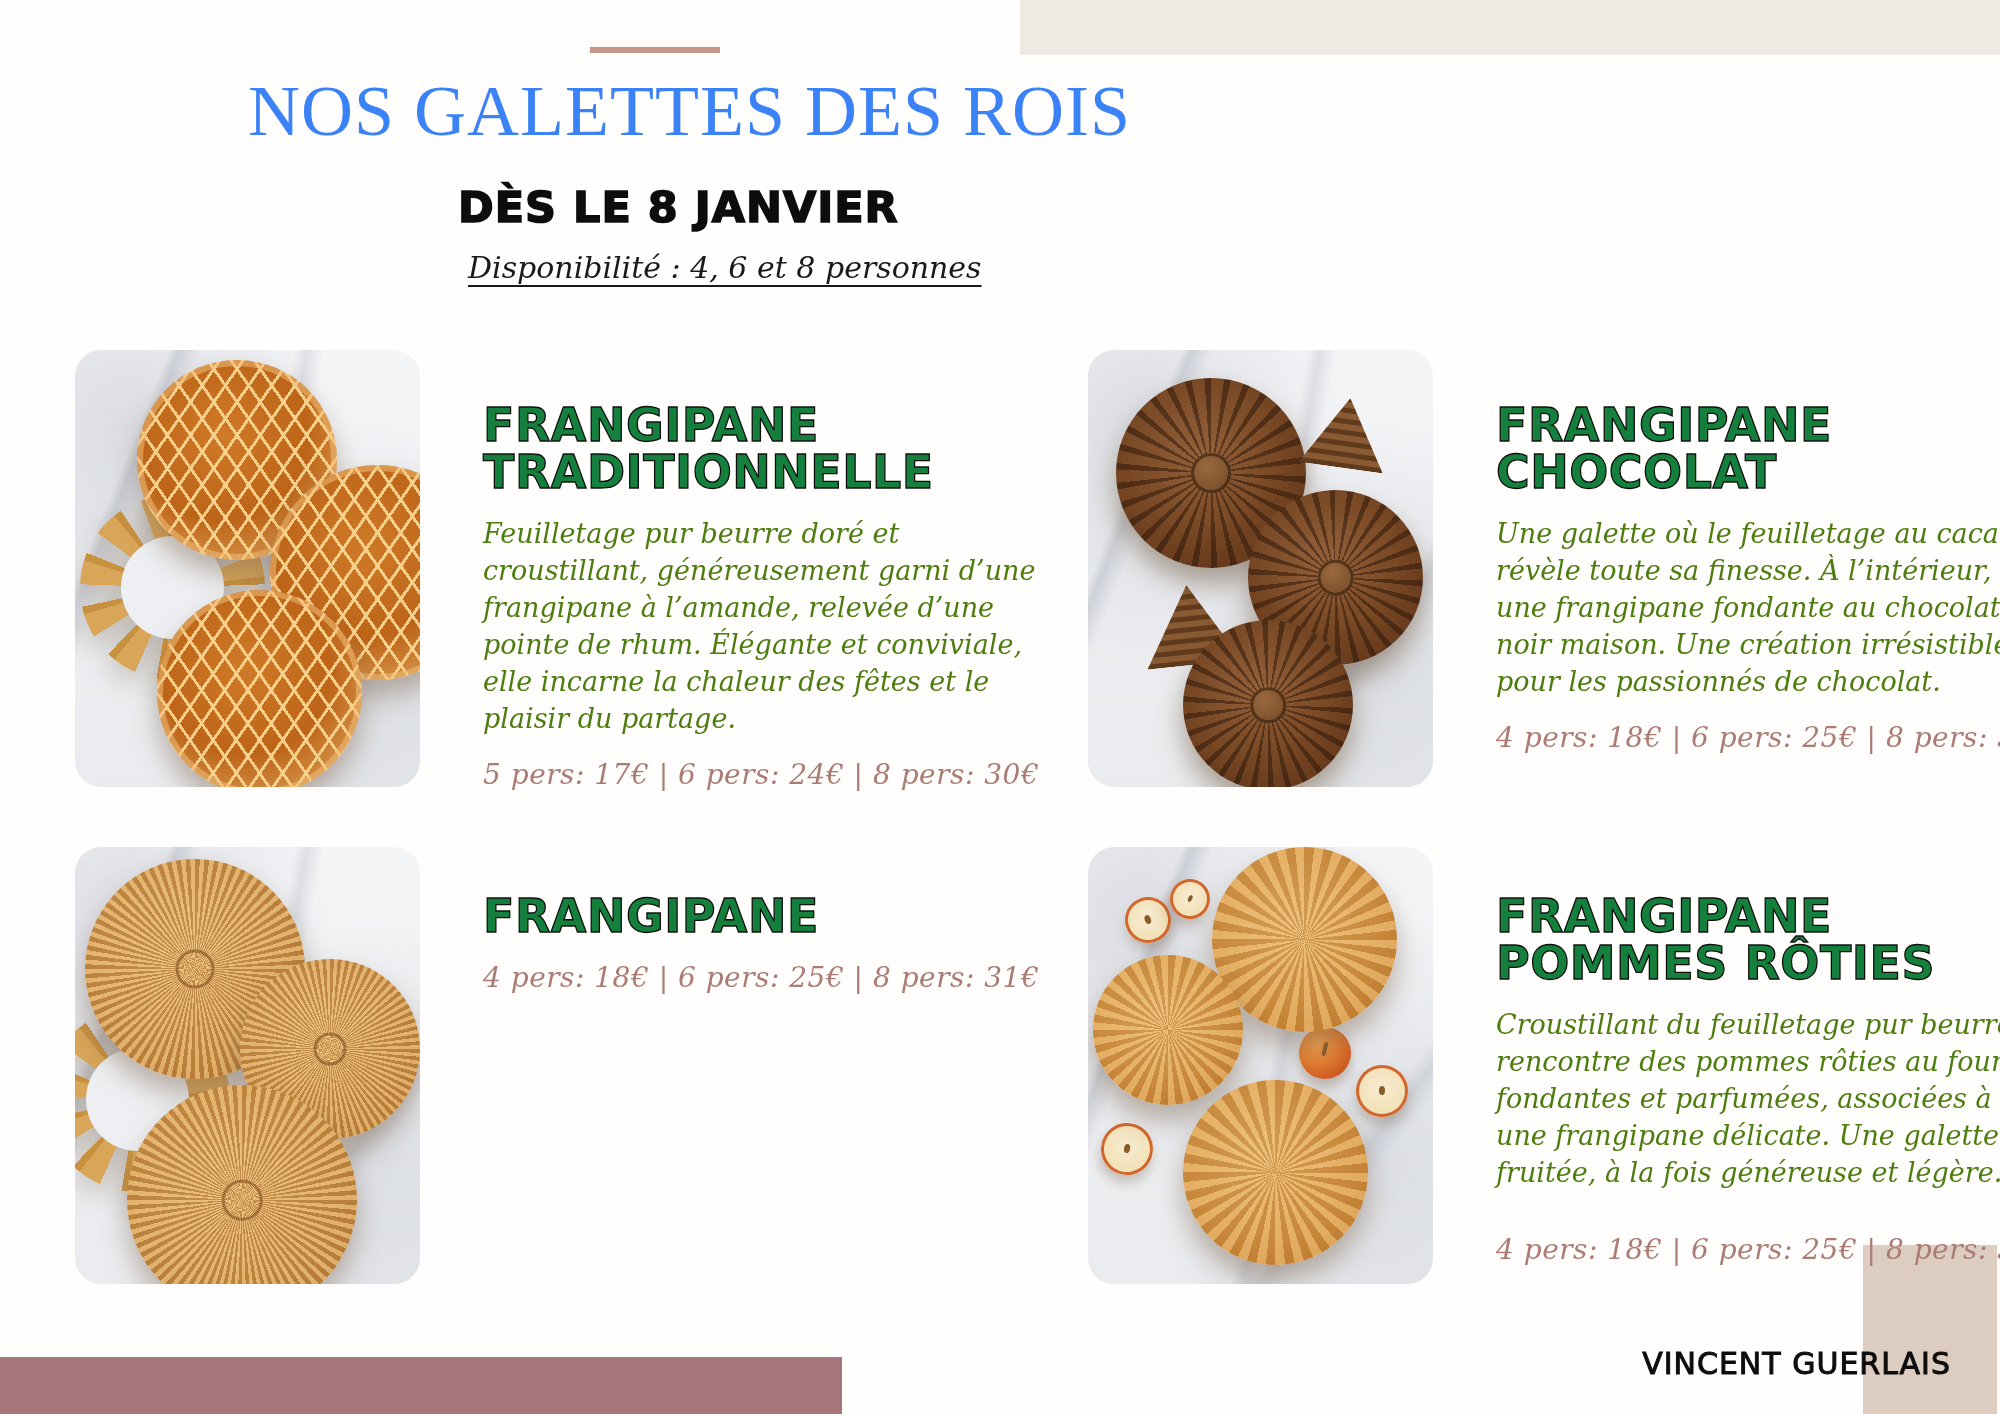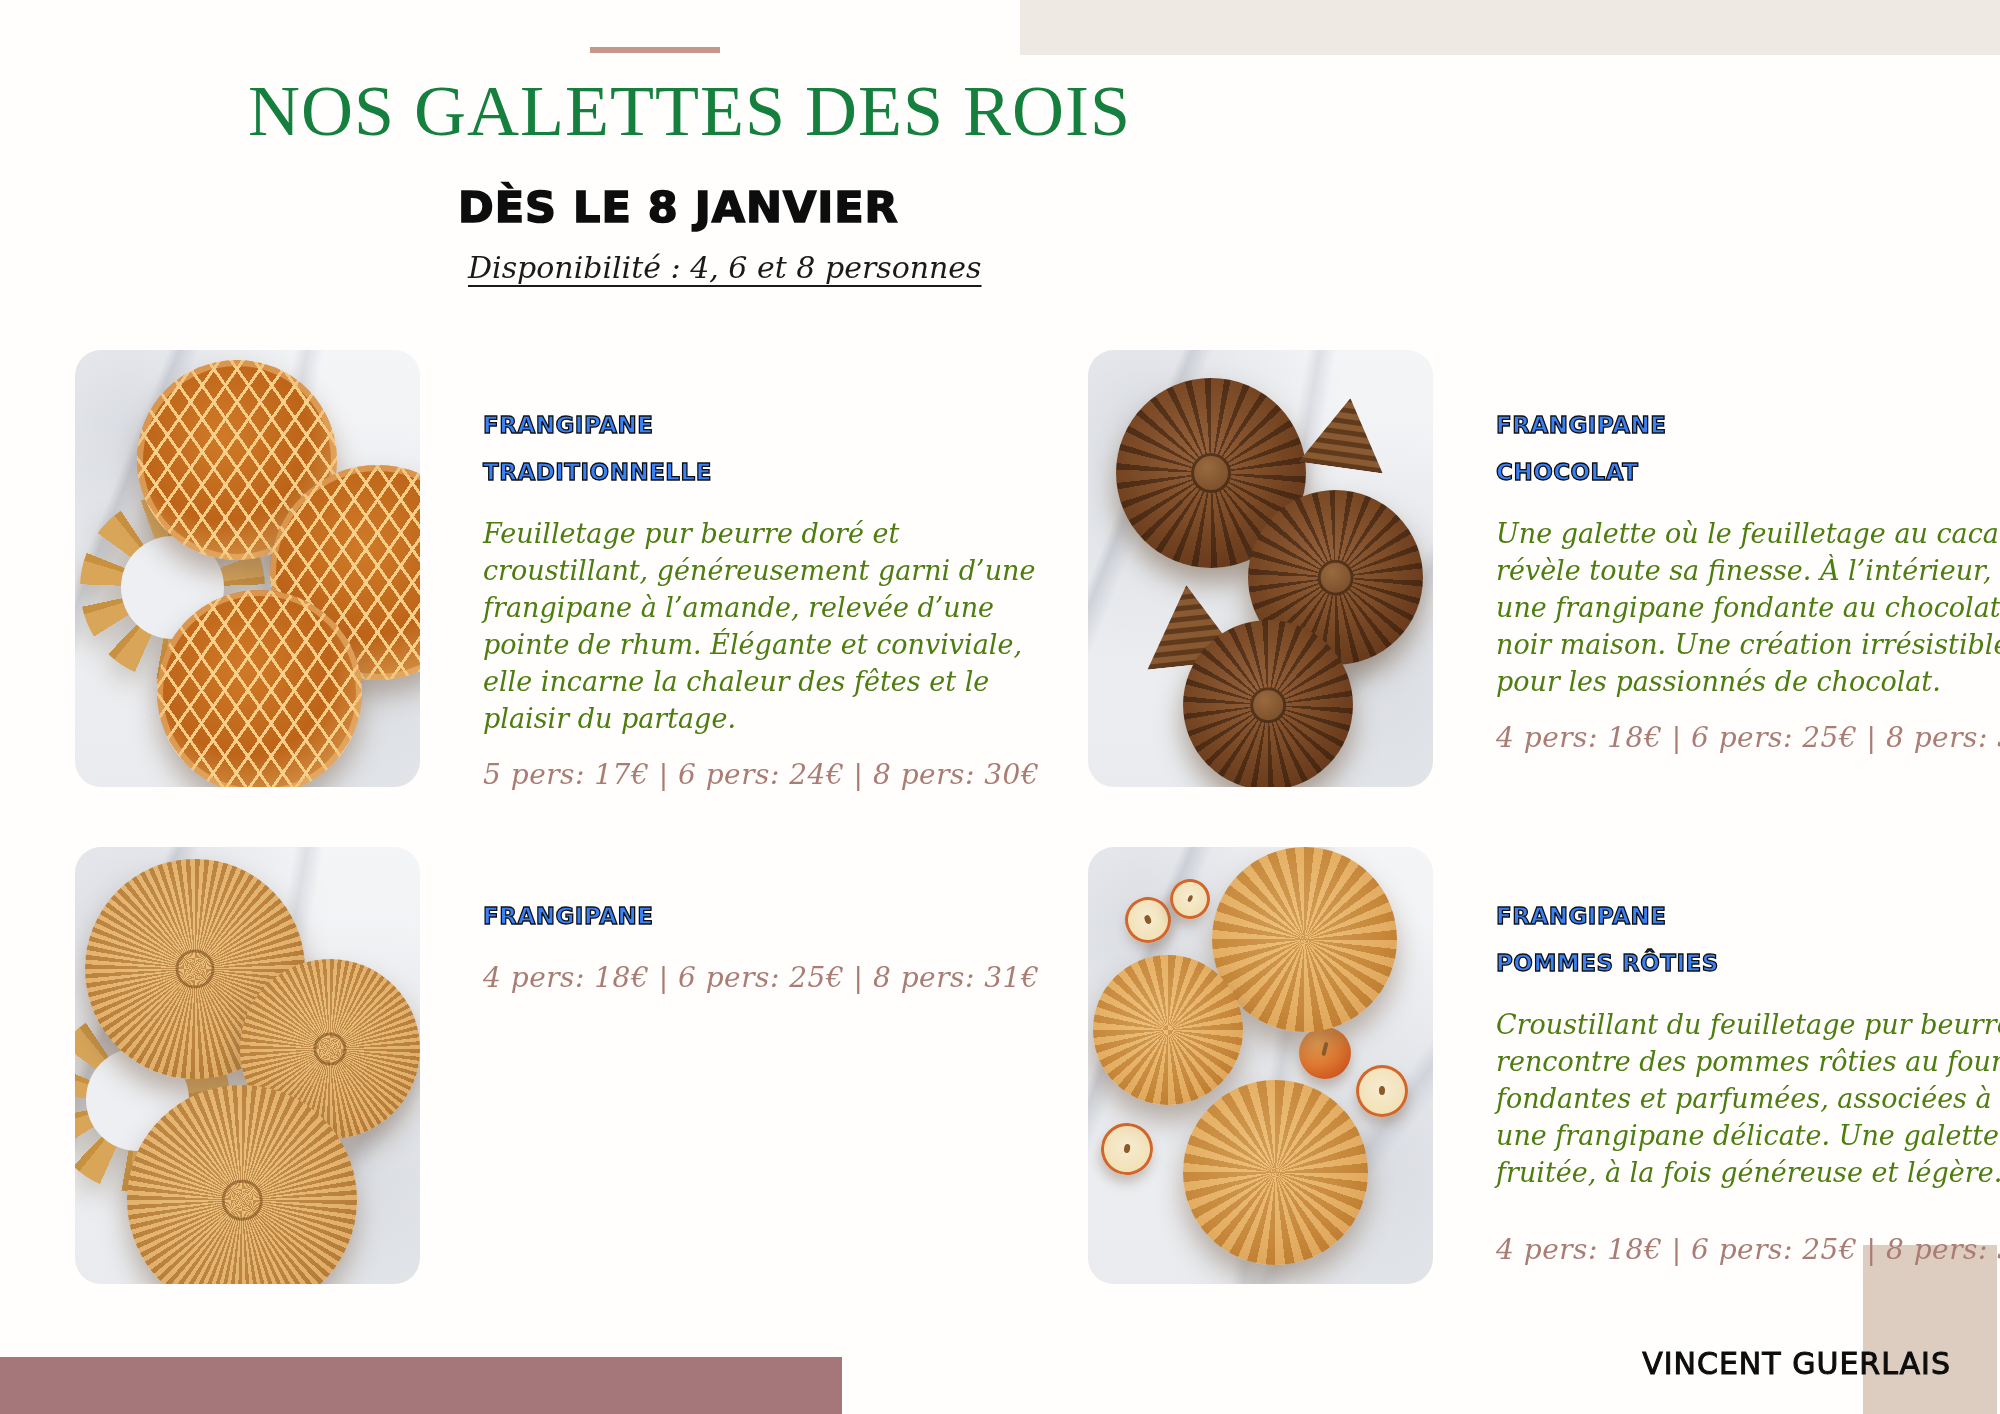--- a/index.html
+++ b/index.html
@@ -14,42 +14,42 @@
   .block { position:absolute; }
   .block-top-right    { left:1020px; top:0;      width:980px; height:55px;  background:#efe9e4; }
   .block-bottom-left  { left:0;      top:1357px; width:842px; height:57px;  background:#a5767a; }
   .block-bottom-right { left:1863px; top:1245px; width:134px; height:169px; background:#ddcdc1; }
   .accent-line        { left:590px;  top:47px;   width:130px; height:6px;   background:#c4978a; }
 
   
   .main-title {
     position:absolute; left:248px; top:75px; margin:0;
     font-family:"Liberation Serif", serif; font-weight:normal;
-    font-size:72px; line-height:1.0; letter-spacing:1px; color:#15803d;
+    font-size:72px; line-height:1.0; letter-spacing:1px; color:#3b82f6;
     white-space:nowrap;
   }
   .subtitle {
     position:absolute; left:458px; top:186px; margin:0;
     font-family:"DejaVu Sans", sans-serif; font-weight:bold;
     font-size:43px; line-height:1.0; letter-spacing:1px; color:#0d0d0d;
     -webkit-text-stroke:1.6px #0d0d0d; white-space:nowrap;
   }
   .availability {
     position:absolute; left:468px; top:250px; margin:0;
     font-family:"DejaVu Serif", serif; font-style:italic;
     font-size:30px; color:#1a1a1a;
     text-decoration:underline; text-underline-offset:7px; text-decoration-thickness:2px;
     white-space:nowrap;
   }
 
   
   .cell { position:absolute; }
   .ptitle {
     margin:0; font-family:"DejaVu Sans", sans-serif; font-weight:bold;
-    font-size:23px; line-height:47px; letter-spacing:.5px; color:#3b82f6;
+    font-size:46px; line-height:47px; letter-spacing:.5px; color:#15803d;
     -webkit-text-stroke:1.3px #0e0e0e;
   }
   .ptitle .tl { display:block; white-space:nowrap; }
   .pdesc {
     margin:19px 0 0; font-family:"DejaVu Serif", serif; font-style:italic;
     font-size:27px; line-height:37px; color:#4d7c0f;
   }
   .pprice {
     margin:21px 0 0; font-family:"DejaVu Serif", serif; font-style:italic;
     font-size:28px; line-height:34px; color:#aa7c74; letter-spacing:.5px;

